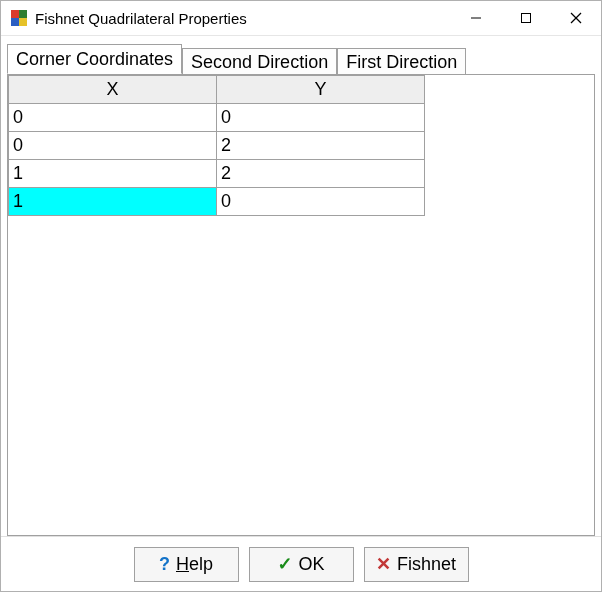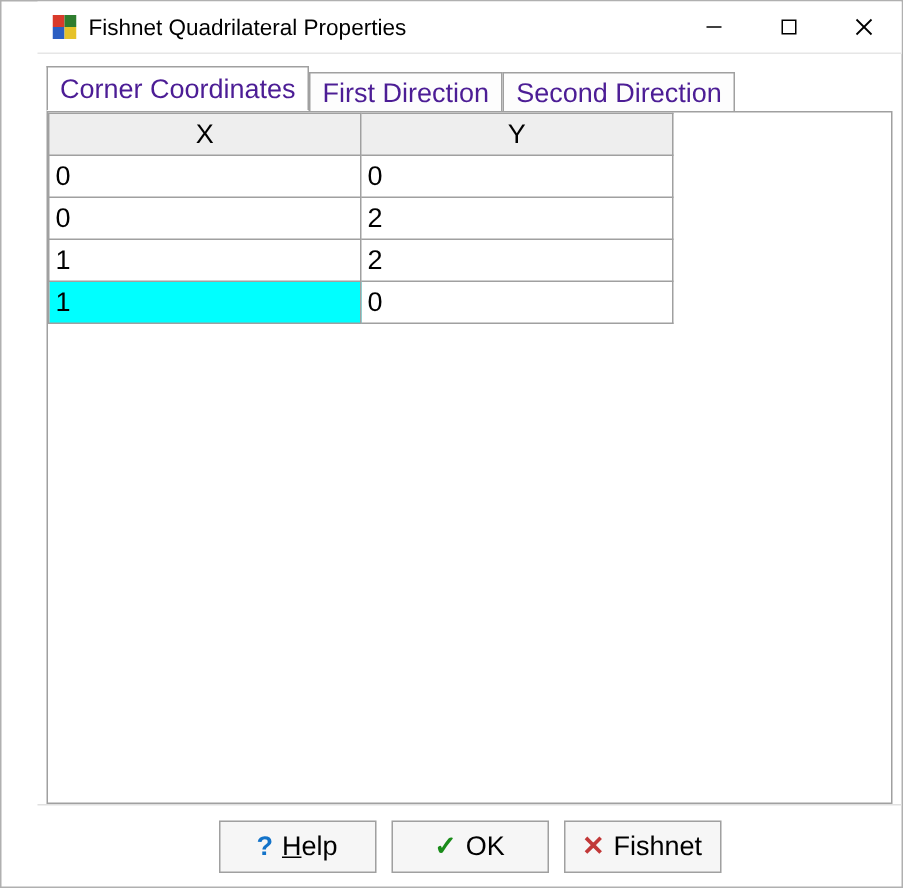--- a/index.html
+++ b/index.html
@@ -10,21 +10,20 @@
     font-size: 17px;
     background: #fff;
     overflow: hidden;
   }
   .window {
     width: 602px; height: 592px;
     border: 1px solid #b0b0b0;
     background: #fff;
     display: flex;
     flex-direction: column;
-    padding-left: 24px;
   }
   
   .titlebar {
     height: 35px;
     display: flex;
     align-items: center;
     background: #fff;
     border-bottom: 1px solid #e6e6e6;
   }
   .titlebar .icon {
@@ -58,21 +57,21 @@
     align-items: flex-end;
     height: 32px;
     position: relative;
   }
   .tab {
     border: 1px solid #a0a0a0;
     border-bottom: none;
     background: #fdfdfd;
     padding: 2px 8px;
     font-size: 18px;
-    color: #4c1d95;
+    color: #000000;
     margin-right: 0;
     position: relative;
     top: 1px;
     height: 27px;
     display: flex; align-items: center;
   }
   .tab.active {
     background: #fff;
     height: 30px;
     top: 0;
@@ -182,24 +181,24 @@
     </div>
   </div>
 
   <div class="client">
 
     <div class="tabstrip">
       <div class="tab active">
         <span>Corner Coordinates</span>
       </div>
       <div class="tab">
+        <span>Second Direction</span>
+      </div>
+      <div class="tab">
         <span>First Direction</span>
-      </div>
-      <div class="tab">
-        <span>Second Direction</span>
       </div>
     </div>
 
     <div class="tabpage">
       <table class="grid">
         <colgroup>
             <col class="col-x">
             <col class="col-y">
           </colgroup>
         <thead>

